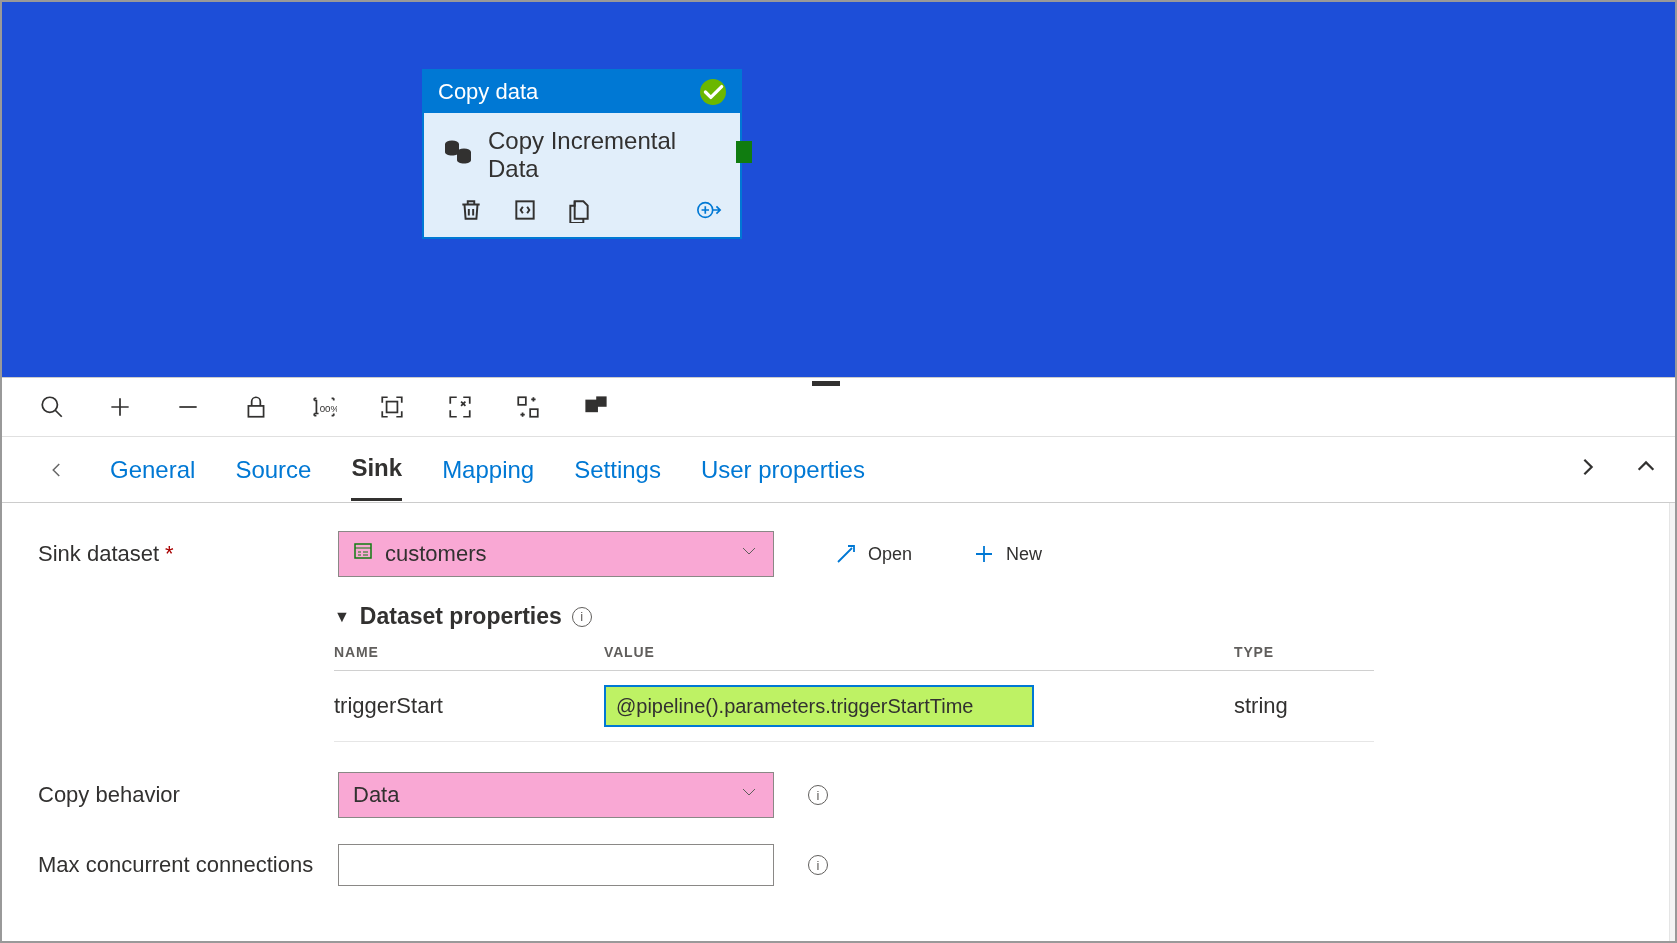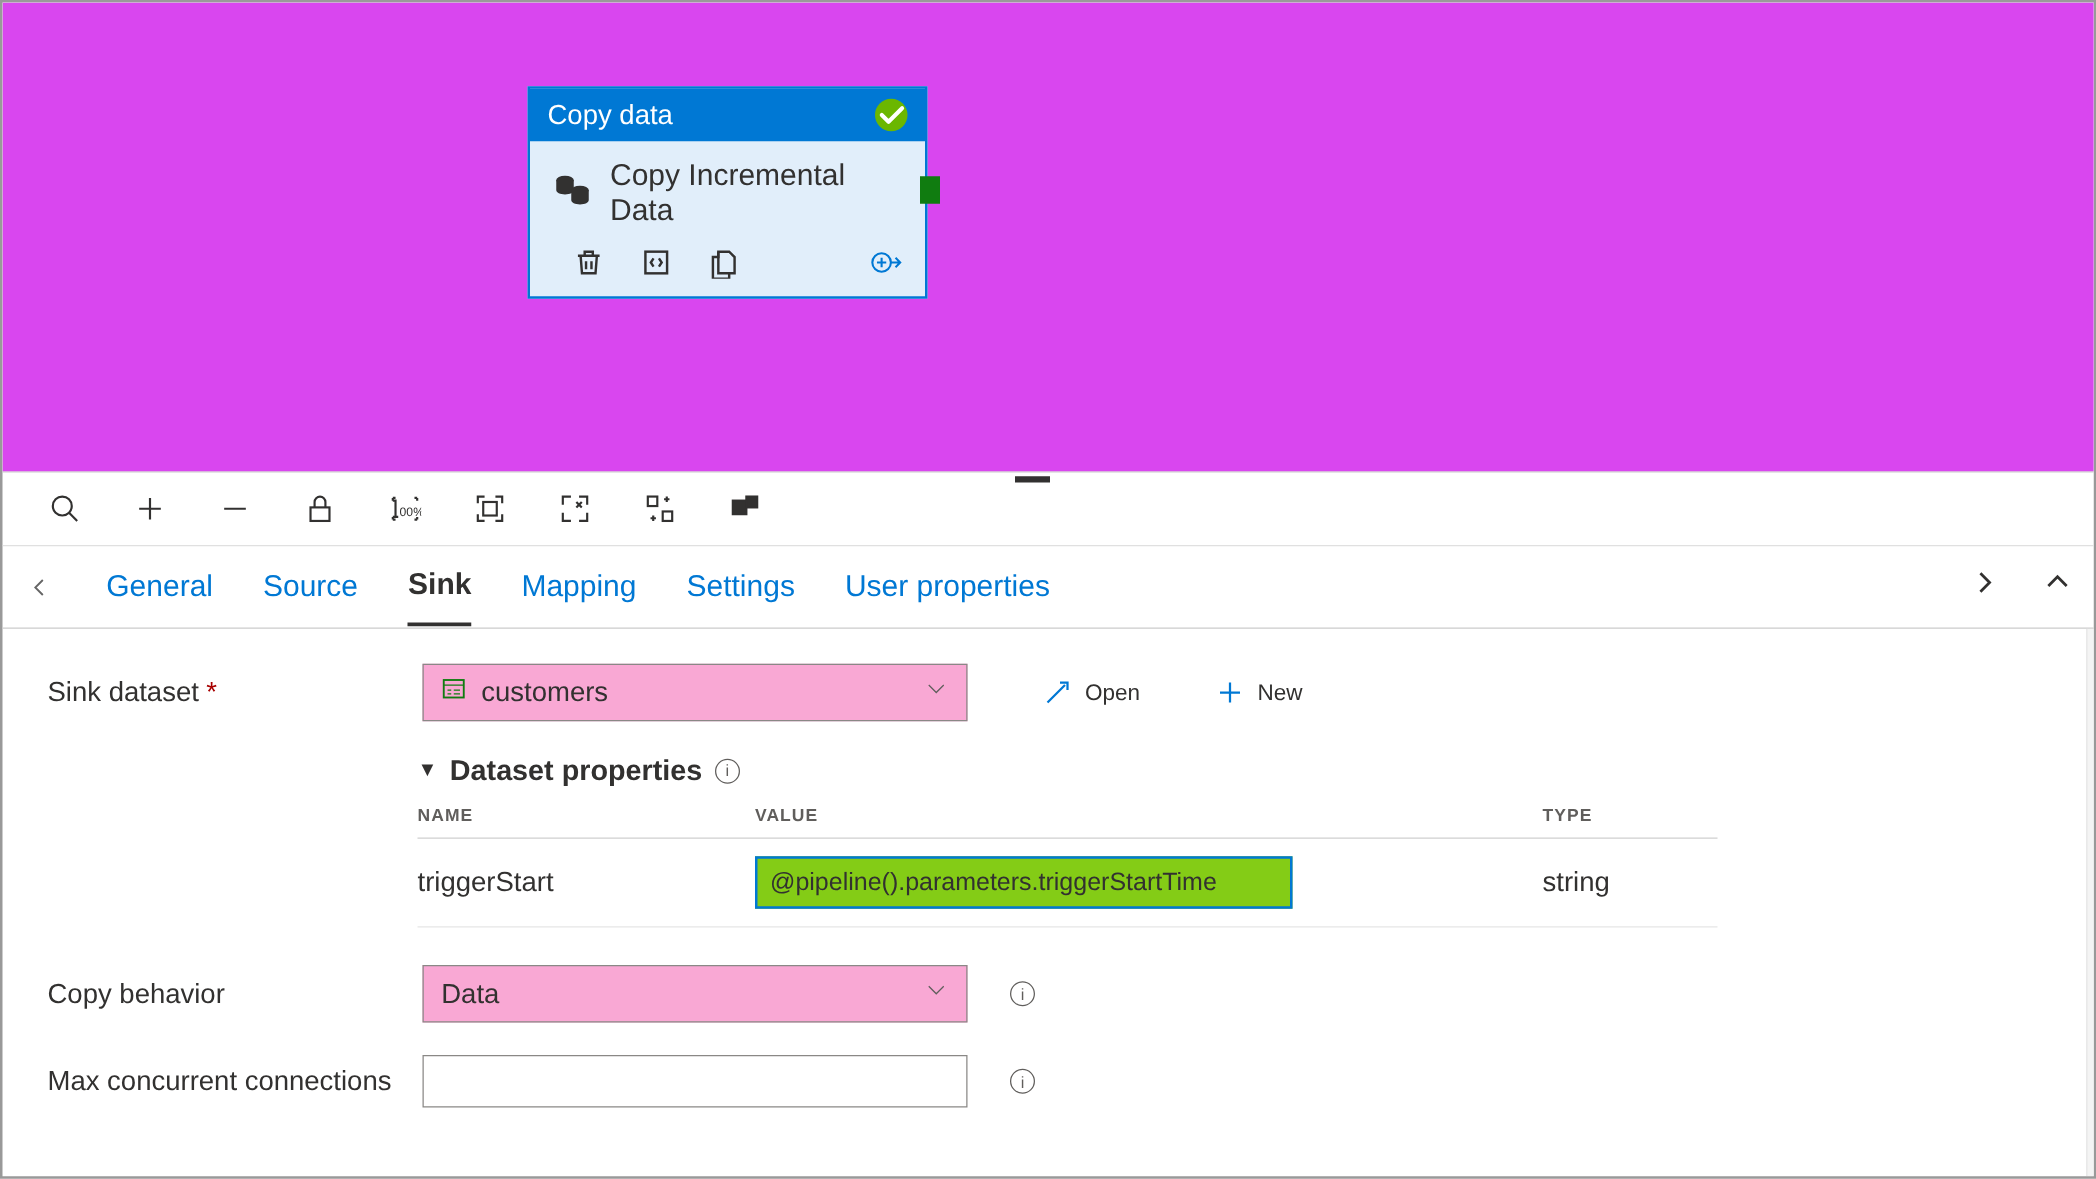--- a/index.html
+++ b/index.html
@@ -9,21 +9,21 @@
     width: 1677px;
     height: 943px;
     border: 2px solid #999;
     position: relative;
     overflow: hidden;
   }
   .canvas-area {
     position: relative;
     height: 375px;
     width: 100%;
-    background: #d946ef;
+    background: #1d4ed8;
   }
   .activity-box {
     position: absolute;
     left: 420px;
     top: 67px;
     width: 320px;
     border: 2px solid #0078d4;
     background: #e1eefa;
     font-size: 20px;
   }
@@ -92,21 +92,21 @@
     top: 379px;
     width: 28px; height: 5px;
     background:#323130;
   }
 
   .tabs-row {
     display: flex;
     align-items: center;
     height: 66px;
     border-bottom: 1px solid #ccc;
-    padding-left: 17px;
+    padding-left: 42px;
     gap: 40px;
     font-size: 24px;
     position: relative;
   }
   .tab-back { color:#666; width:26px; display:flex; align-items:center; justify-content:center;}
   .tab-back svg{width:18px;height:18px;stroke:#666;fill:none;stroke-width:2;}
   .tab { color: #0078d4; cursor: pointer; padding: 16px 0; }
   .tab.active { color: #323130; font-weight: 600; border-bottom: 3px solid #323130; }
   .tabs-right { position:absolute; right:18px; display:flex; gap:36px; align-items:center;}
   .tabs-right svg{width:22px;height:22px;stroke:#323130;fill:none;stroke-width:2.4;}
@@ -179,21 +179,21 @@
   }
   .value-input{
     width:430px;
     height:42px;
     border:2px solid #0078d4;
     padding:0 10px;
     font-size:20px;
     font-family: inherit;
     color:#323130;
     outline:none;
-    background:#84cc16;
+    background:#bef264;
   }
   .plain-input{
     width:436px;height:42px;border:1px solid #8a8886;background:#fff;
   }
   .info-inline{margin-left:14px;}
 </style>
 </head>
 <body>
 
 <div class="canvas-area">

